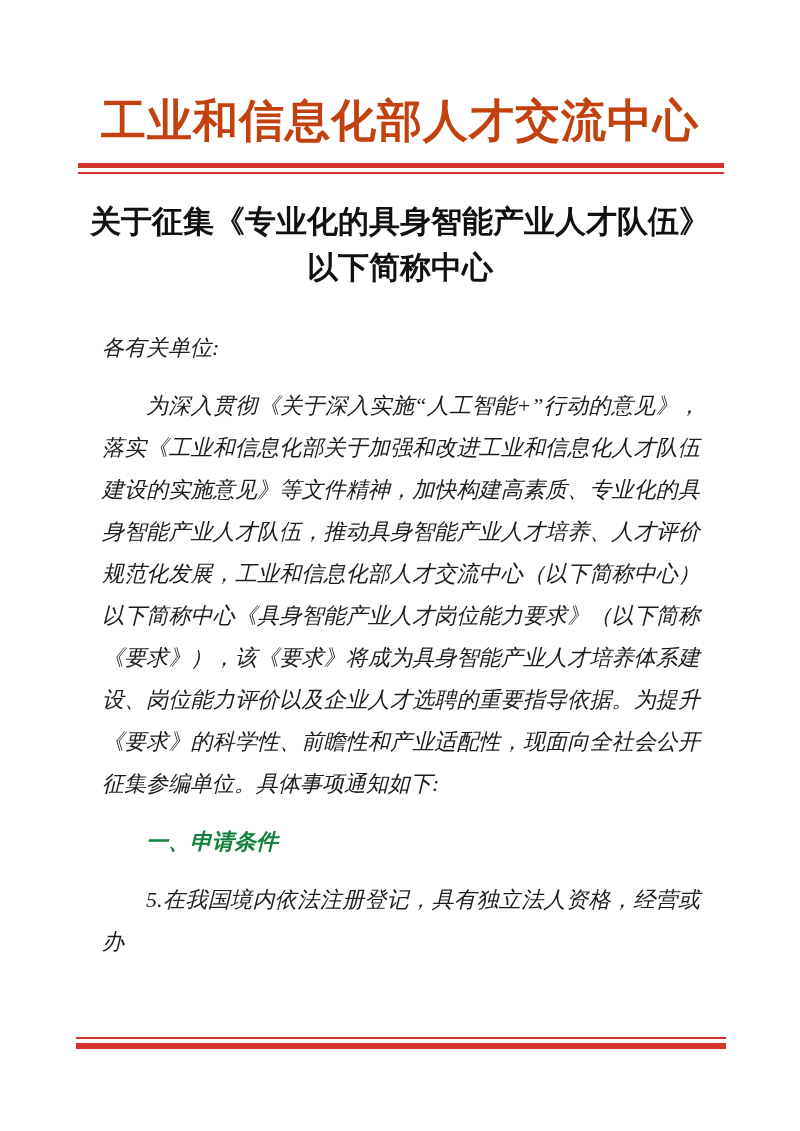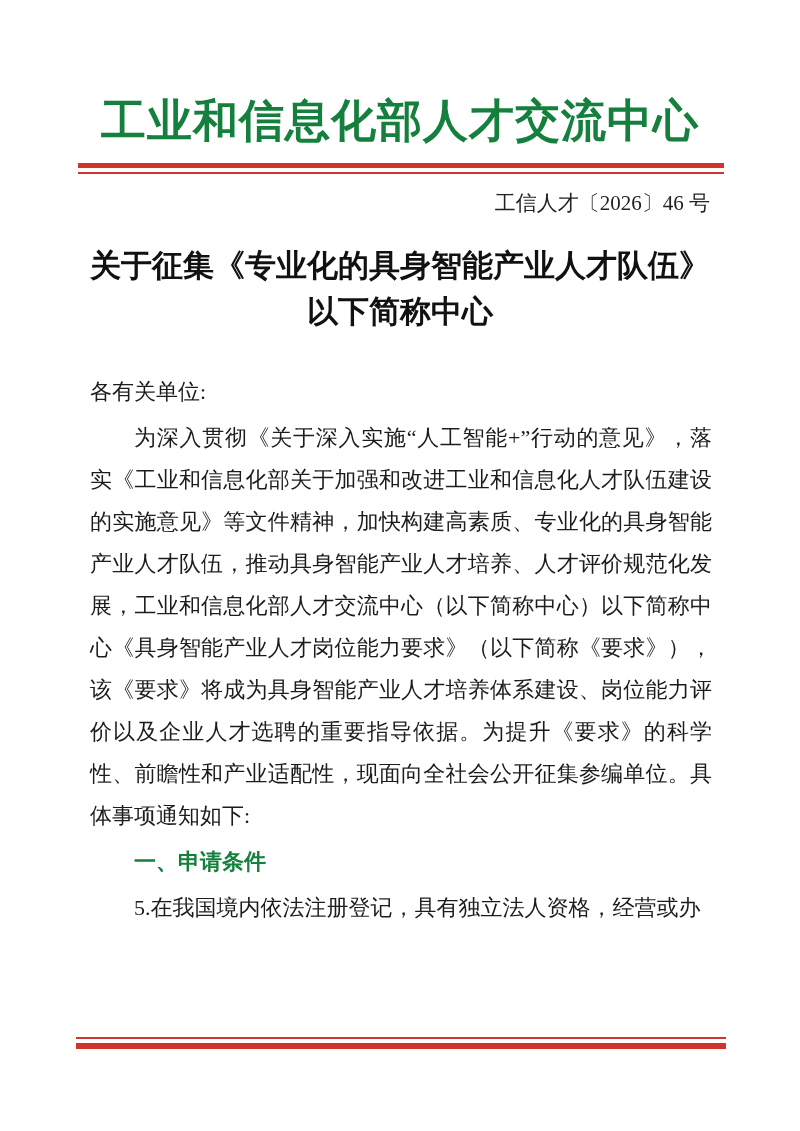--- a/index.html
+++ b/index.html
@@ -16,21 +16,21 @@
     overflow: hidden;
     font-family: "Liberation Serif", "DejaVu Serif", serif;
     color: #1c1c1c;
   }
   .org-title {
     padding-top: 92px;
     text-align: center;
     font-size: 45px;
     line-height: 58px;
     font-weight: bold;
-    color: #15803d;
+    color: #c2410c;
     letter-spacing: 1px;
     white-space: nowrap;
   }
   .header-rule {
     margin: 13px 76px 0 78px;
   }
   .rule-thick-top {
     height: 5px;
     background: #d0342c;
   }
@@ -60,21 +60,22 @@
   }
   .body-block {
     margin-top: 36px;
     padding: 0 84px 0 86px;
     font-size: 22px;
     line-height: 42px;
     text-align: justify;
     color: #1c1c1c;
   }
   .body-block p {
-    margin: 4px;
+    margin: 16px;
+    font-style: italic;
   }
   .indent {
     text-indent: 2em;
   }
   .section-heading {
     font-family: "Liberation Sans", "DejaVu Sans", sans-serif;
     font-weight: bold;
     color: #15803d;
   }
   .footer-rule {
@@ -98,21 +99,20 @@
 
 <div class="page">
 
   <div class="org-title">工业和信息化部人才交流中心</div>
 
   <div class="header-rule">
     <div class="rule-thick-top"></div>
     <div class="rule-thin-bottom"></div>
   </div>
 
-  <div class="doc-number">工信人才〔2026〕46 号</div>
 
   <div class="doc-title">
     <span class="t-line">关于征集《专业化的具身智能产业人才队伍》</span>
     <span class="t-line">以下简称中心</span>
   </div>
 
   <div class="body-block">
     <p class="salutation">各有关单位:</p>
     <p class="indent">为深入贯彻《关于深入实施“人工智能+”行动的意见》，落实《工业和信息化部关于加强和改进工业和信息化人才队伍建设的实施意见》等文件精神，加快构建高素质、专业化的具身智能产业人才队伍，推动具身智能产业人才培养、人才评价规范化发展，工业和信息化部人才交流中心（以下简称中心）以下简称中心《具身智能产业人才岗位能力要求》（以下简称《要求》），该《要求》将成为具身智能产业人才培养体系建设、岗位能力评价以及企业人才选聘的重要指导依据。为提升《要求》的科学性、前瞻性和产业适配性，现面向全社会公开征集参编单位。具体事项通知如下:</p>
     <p class="indent section-heading">一、申请条件</p>

